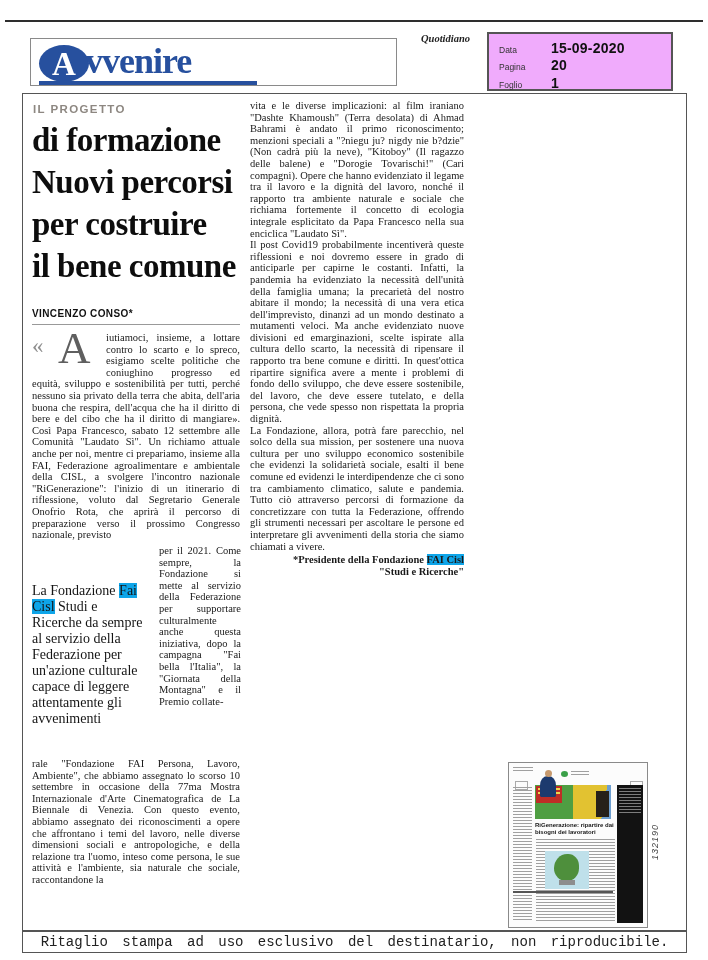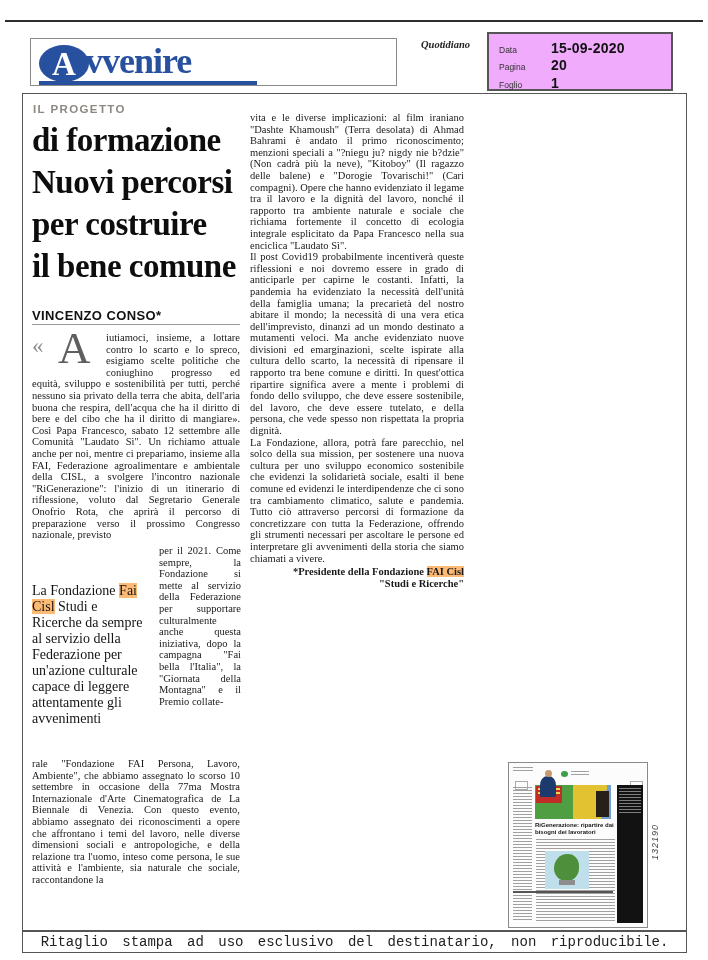--- a/index.html
+++ b/index.html
@@ -9,53 +9,53 @@
   .top-rule { position:absolute; left:5px; top:20px; width:698px; height:2px; background:#2e2e2e; }
 
   
   .logo-box { position:absolute; left:30px; top:38px; width:367px; height:48px; border:1px solid #8a8a8a; background:#fff; }
   .logo { position:absolute; left:8px; top:3px; width:350px; height:42px; }
   .logo-ellipse { position:absolute; left:0; top:3px; width:50px; height:37px; background:#27509e; border-radius:50%; }
   .logo-a { position:absolute; left:0; top:3px; width:50px; height:37px; text-align:center; font-family:"Liberation Serif", serif; font-weight:bold; font-size:33px; line-height:38px; color:#ffffff; }
   .logo-rest { position:absolute; left:46px; top:-1px; font-family:"Liberation Serif", serif; font-weight:bold; font-size:36px; line-height:40px; letter-spacing:-1px; color:#27509e; }
   .logo-underline { position:absolute; left:0; top:39px; width:218px; height:4px; background:#27509e; }
 
-  .quotidiano { position:absolute; left:340px; top:39px; width:130px; text-align:right; font-family:"Liberation Serif", serif; font-style:italic; font-weight:bold; font-size:10.5px; color:#222; }
+  .quotidiano { position:absolute; left:340px; top:33px; width:130px; text-align:right; font-family:"Liberation Serif", serif; font-style:italic; font-weight:bold; font-size:10.5px; color:#222; }
 
   .meta-box { position:absolute; left:487px; top:32px; width:186px; height:59px; border:2px solid #555; background:#f0abfc; }
   .meta-row { position:absolute; left:10px; display:flex; align-items:baseline; }
   .meta-row.r1 { top:6px; } .meta-row.r2 { top:23px; } .meta-row.r3 { top:41px; }
   .meta-label { width:52px; font-size:8.5px; color:#333; }
   .meta-value { font-size:14px; font-weight:bold; color:#111; letter-spacing:0.2px; }
 
   
   .main-box { position:absolute; left:22px; top:93px; width:665px; height:838px; border:1px solid #555; background:#fff; }
 
   .kicker { position:absolute; left:33px; top:103px; font-size:11.5px; font-weight:bold; letter-spacing:1.4px; color:#8d8781; }
 
   .headline { position:absolute; left:32px; top:119px; width:250px; font-family:"Liberation Serif", serif; font-weight:bold; font-size:33px; color:#0d0d0d; letter-spacing:-0.5px; }
   .headline div { line-height:42px; white-space:nowrap; }
 
-  .byline { position:absolute; left:32px; top:308px; font-size:13px; font-weight:bold; letter-spacing:0.4px; color:#111; }
+  .byline { position:absolute; left:32px; top:308px; font-size:10px; font-weight:bold; letter-spacing:0.4px; color:#111; }
   .byline-rule { position:absolute; left:32px; top:324px; width:208px; height:1px; background:#999; }
 
   .body-text { font-family:"Liberation Serif", serif; font-size:10.5px; line-height:11.6px; text-align:justify; color:#191919; }
 
   .col-left { position:absolute; left:32px; top:332px; width:208px; }
   .dropcap { float:left; width:74px; height:35px; position:relative; }
   .dc-quote { position:absolute; left:0; top:8px; font-size:23px; color:#8f8f8f; font-family:"Liberation Serif", serif; }
   .dc-letter { position:absolute; left:26px; top:-4px; font-family:"Liberation Serif", serif; font-size:45px; line-height:40px; color:#5f5f5f; }
 
   .pull-quote { position:absolute; left:32px; top:583px; width:114px; font-family:"Liberation Serif", serif; font-size:14px; line-height:16px; color:#141414; }
-  .hl { background:#fdba74; }
+  .hl { background:#0ea5e9; }
 
   .col-narrow { position:absolute; left:159px; top:545px; width:82px; }
   .col-left-bottom { position:absolute; left:32px; top:758px; width:208px; }
 
-  .col-right { position:absolute; left:250px; top:112px; width:214px; }
+  .col-right { position:absolute; left:250px; top:100px; width:214px; }
   .col-right p { margin:0; }
   .signature { margin-top:2px; text-align:right; font-weight:bold; font-size:10.5px; line-height:12px; }
 
   
   .mini-thumb { position:absolute; left:508px; top:762px; width:140px; height:166px; border:1px solid #8a8a8a; background:#fcfcfc; }
   .stripes { background:repeating-linear-gradient(to bottom, #a0a0a0 0 1px, transparent 1px 3px); }
   .mt-topline { position:absolute; left:4px; top:4px; width:20px; height:5px; }
   .mt-logo-dot { position:absolute; left:52px; top:8px; width:7px; height:6px; border-radius:50%; background:#3aa048; }
   .mt-logo-lines { position:absolute; left:62px; top:8px; width:18px; height:6px; }
   .mt-bracket-l { position:absolute; left:6px; top:18px; width:13px; height:9px; border:1px solid #aaa; }

